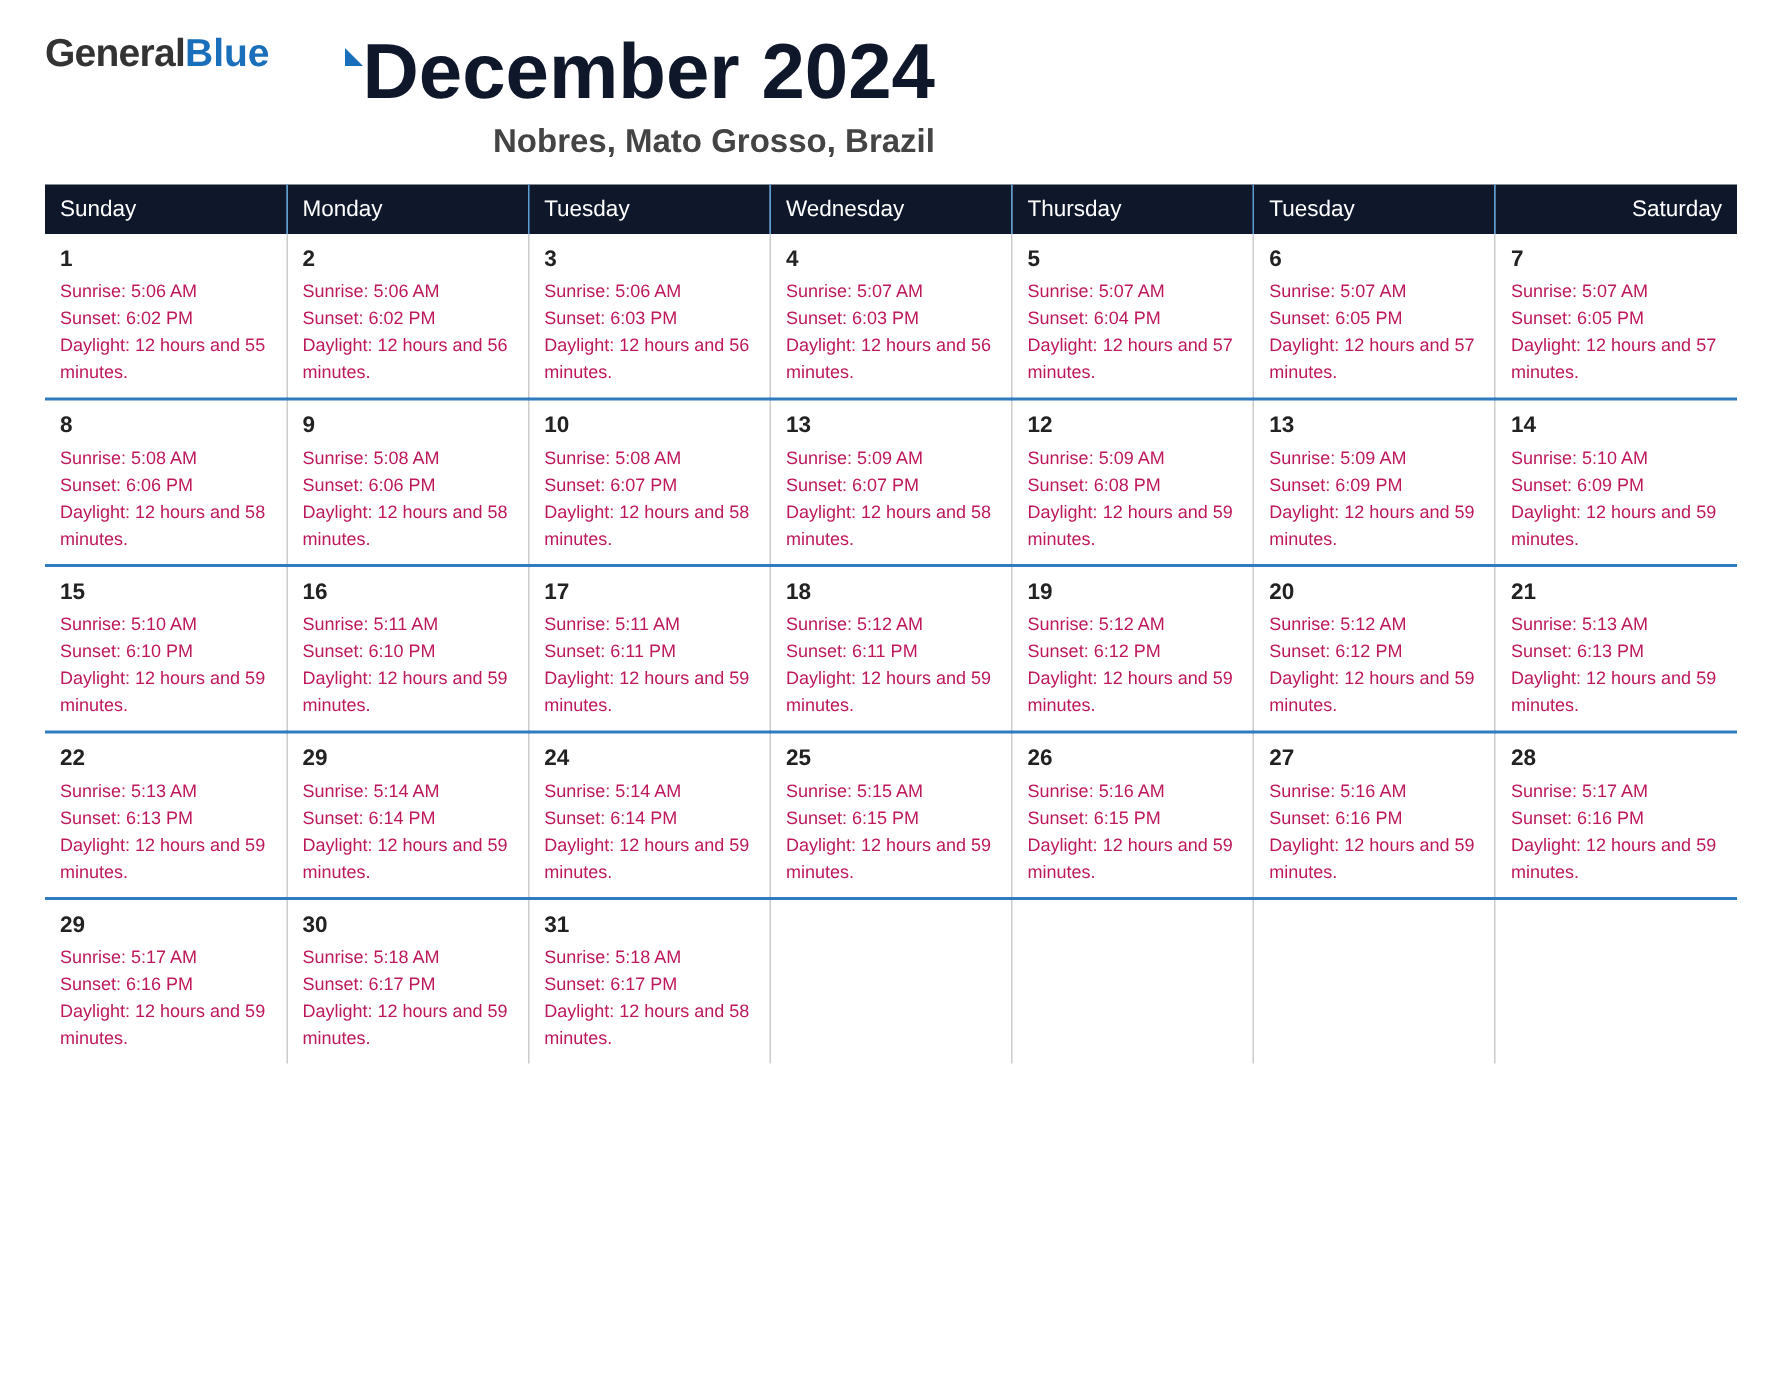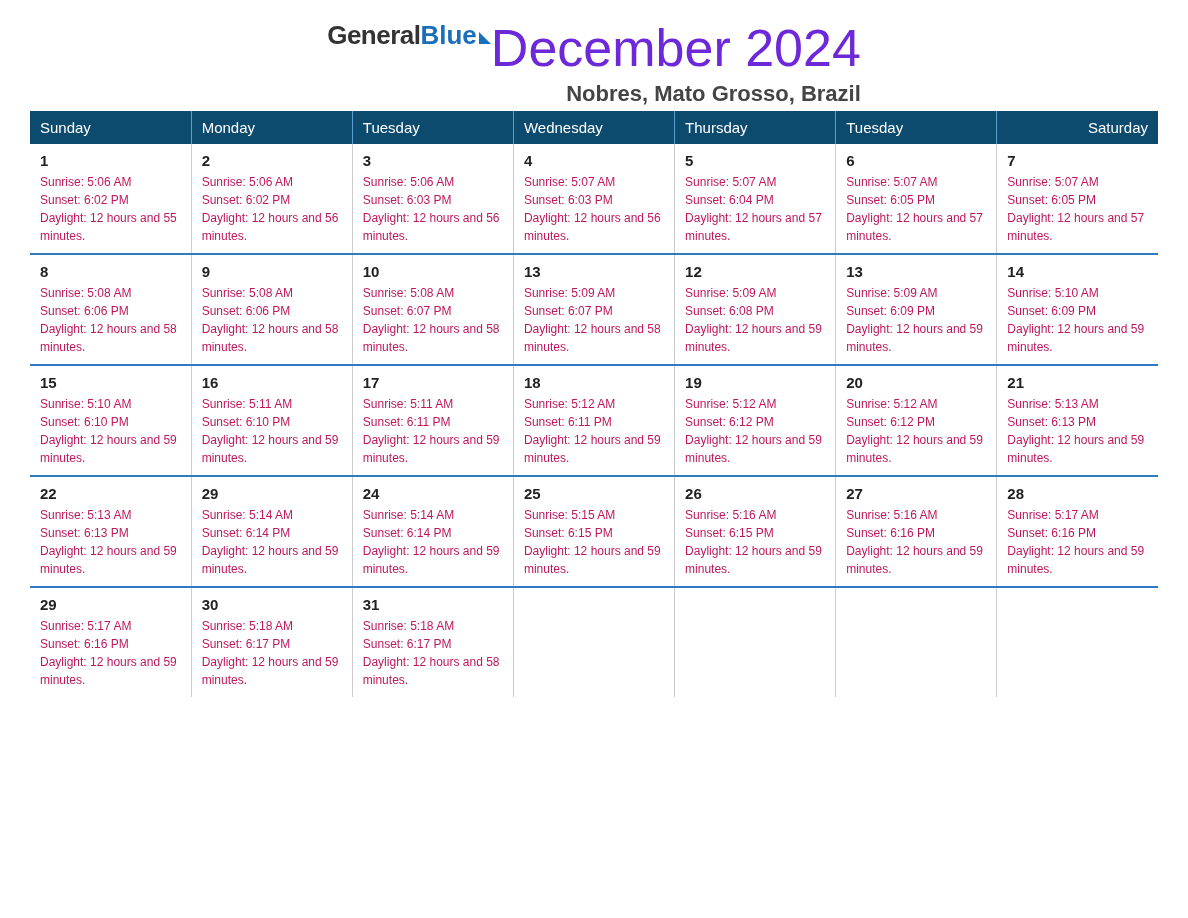--- a/index.html
+++ b/index.html
@@ -5,79 +5,80 @@
     * { margin: 0; padding: 0; box-sizing: border-box; }
     body {
       font-family: Arial, sans-serif;
       background: #fff;
       width: 1188px;
       min-height: 918px;
       padding: 20px 30px;
     }
     .header-area {
       display: flex;
-      justify-content: center;
+      justify-content: flex-start;
       align-items: flex-start;
-      margin-bottom: 4px;
+      margin-bottom: 16px;
     }
     .logo {
       display: flex;
       flex-direction: column;
       align-items: flex-start;
     }
     .logo-text {
       display: flex;
       align-items: center;
     }
     .logo-general {
       font-size: 26px;
       font-weight: bold;
       color: #333;
       letter-spacing: -0.5px;
     }
     .logo-blue-part {
       display: flex;
       align-items: center;
+      gap: 48px;
     }
     .logo-blue-text {
       font-size: 26px;
       font-weight: bold;
       color: #1a6fbb;
     }
     .logo-triangle {
       width: 0;
       height: 0;
       border-left: 12px solid #1a6fbb;
       border-top: 12px solid transparent;
       border-bottom: 0px solid transparent;
       margin-left: 2px;
       margin-bottom: -4px;
     }
     .title-area {
       text-align: right;
     }
     .month-title {
       font-size: 52px;
-      font-weight: normal;
-      color: #6d28d9;
+      font-weight: bold;
+      color: #0f172a;
       line-height: 1.1;
     }
     .location-title {
       font-size: 22px;
       color: #444;
       margin-top: 4px;
       font-weight: bold;
     }
     table {
       width: 100%;
       border-collapse: collapse;
       table-layout: fixed;
     }
     thead tr {
-      background-color: #0c4a6e;
+      background-color: #0f172a;
       margin-left: 20px;
     }
     thead th {
       color: #fff;
       font-size: 15px;
       font-weight: normal;
       padding: 8px 10px;
       text-align: left;
       border-right: 1px solid #5a9fd4;
     }

